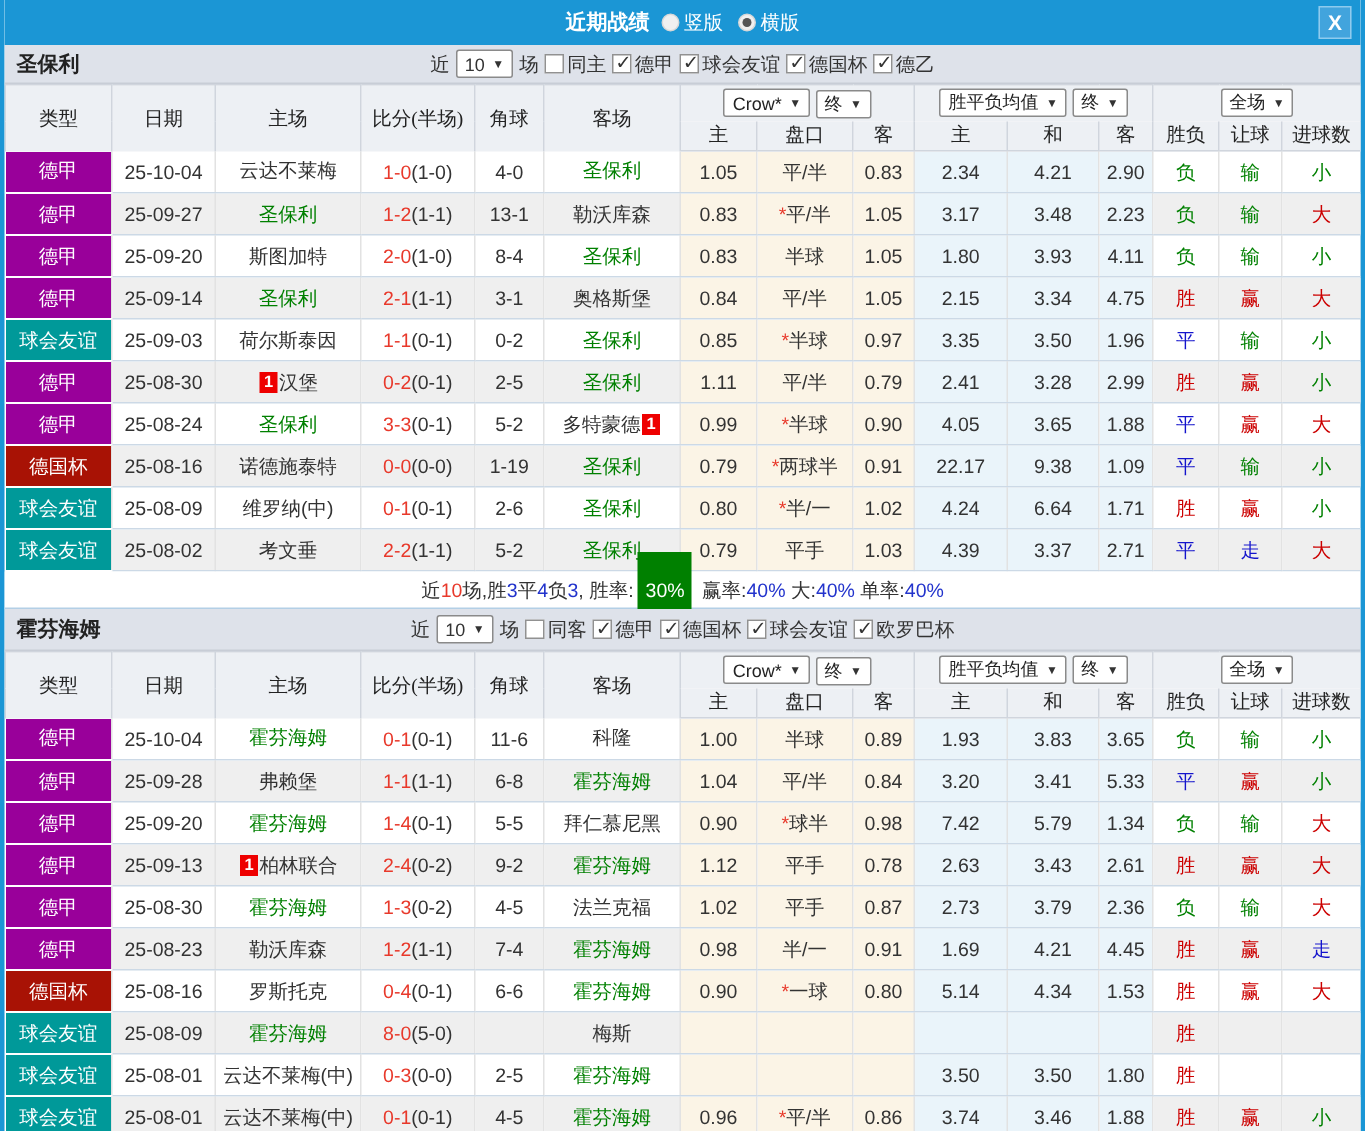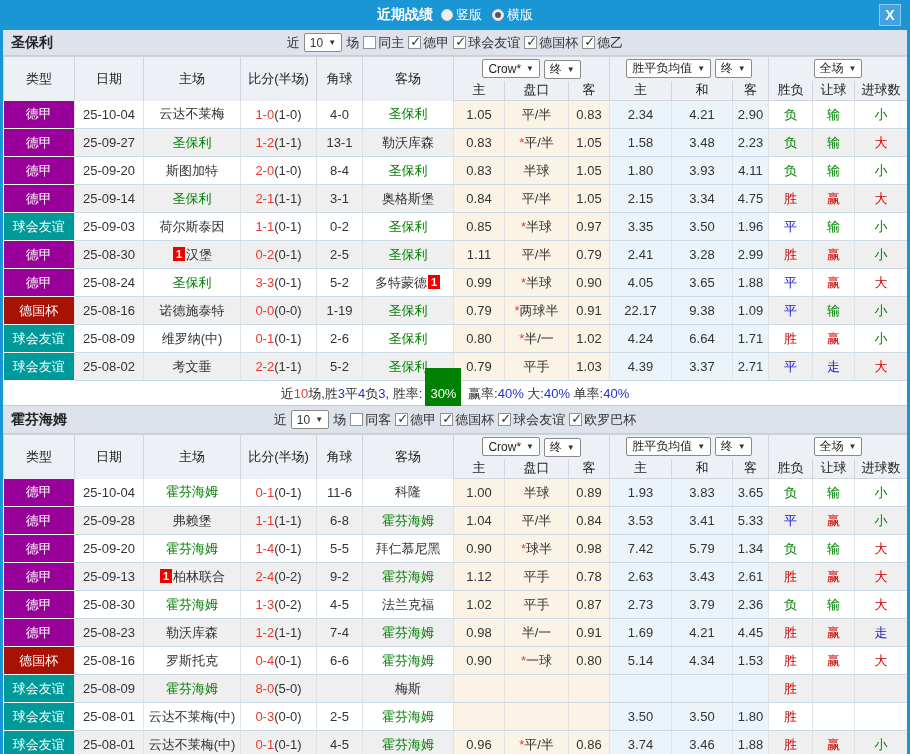--- a/index.html
+++ b/index.html
@@ -23,21 +23,21 @@
   .dd .caret { font-size:8px; color:#333; }
   .cb-item { display:inline-flex; align-items:center; gap:2px; cursor:pointer; }
   .cb { width:13px; height:13px; border:1px solid #919191; background:#fff; display:inline-block; position:relative; }
   .cb.checked::after { content:"\2713"; position:absolute; top:-3px; left:1px; font-size:13px; font-weight:bold; color:#333; }
 
   
   table { table-layout:fixed; width:904px; border-collapse:collapse; }
   thead th { background:#edf0f4; font-weight:normal; border:1px solid #d0d5dd; font-size:13px; color:#222; }
   thead tr.group-row th { height:24px; border-bottom:none; }
   thead tr.sub-row th { height:20px; border-top:none; }
-  thead th.spanner { border-bottom:1px solid #d0d5dd; }
+  thead th.spanner { border-bottom:1px solid #d0d5dd;font-family:Liberation Serif, serif; }
   tbody td { height:28px; text-align:center; border-right:1px solid #e2e2e2; border-bottom:1px solid #ccd9e6; overflow:hidden; white-space:nowrap; }
   tbody tr:nth-child(even) td.plain { background:#efefef; }
   td.cream { background:#fbf4e6; }
   td.blue  { background:#eaf4fa; }
   td.type-cell { color:#fff; border-bottom:1px solid #fff; }
   .team-green { color:#008000; }
   .ft { color:#e8392b; }
   .ht { color:#333; }
   .star { color:#e8392b; }
   .badge { display:inline-block; background:#ee0000; color:#fff; font-size:11px; font-weight:bold; line-height:14px; padding:0 3px; margin:0 1px; vertical-align:1px; }
@@ -189,21 +189,21 @@
         <tr>
           <td class="type-cell" style="background: rgb(153, 0, 154);">德甲</td>
           <td class="plain">25-09-27</td>
           <td class="plain"><span class="team-green">圣保利</span></td>
           <td class="plain"><span class="ft">1-2</span><span class="ht">(1-1)</span></td>
           <td class="plain">13-1</td>
           <td class="plain"><span>勒沃库森</span></td>
           <td class="cream">0.83</td>
           <td class="cream"><span class="star">*</span><span>平/半</span></td>
           <td class="cream">1.05</td>
-          <td class="blue">1.58</td>
+          <td class="blue">3.17</td>
           <td class="blue">3.48</td>
           <td class="blue">2.23</td>
           <td class="plain" style="color: rgb(0, 128, 0);">负</td>
           <td class="plain" style="color: rgb(0, 128, 0);">输</td>
           <td class="plain" style="color: rgb(204, 0, 0);">大</td>
         </tr>
         <tr>
           <td class="type-cell" style="background: rgb(153, 0, 154);">德甲</td>
           <td class="plain">25-09-20</td>
           <td class="plain"><span>斯图加特</span></td>
@@ -462,21 +462,21 @@
         <tr>
           <td class="type-cell" style="background: rgb(153, 0, 154);">德甲</td>
           <td class="plain">25-09-28</td>
           <td class="plain"><span>弗赖堡</span></td>
           <td class="plain"><span class="ft">1-1</span><span class="ht">(1-1)</span></td>
           <td class="plain">6-8</td>
           <td class="plain"><span class="team-green">霍芬海姆</span></td>
           <td class="cream">1.04</td>
           <td class="cream"><span>平/半</span></td>
           <td class="cream">0.84</td>
-          <td class="blue">3.53</td>
+          <td class="blue">3.20</td>
           <td class="blue">3.41</td>
           <td class="blue">5.33</td>
           <td class="plain" style="color: rgb(20, 20, 204);">平</td>
           <td class="plain" style="color: rgb(204, 0, 0);">赢</td>
           <td class="plain" style="color: rgb(0, 128, 0);">小</td>
         </tr>
         <tr>
           <td class="type-cell" style="background: rgb(153, 0, 154);">德甲</td>
           <td class="plain">25-09-20</td>
           <td class="plain"><span class="team-green">霍芬海姆</span></td>

